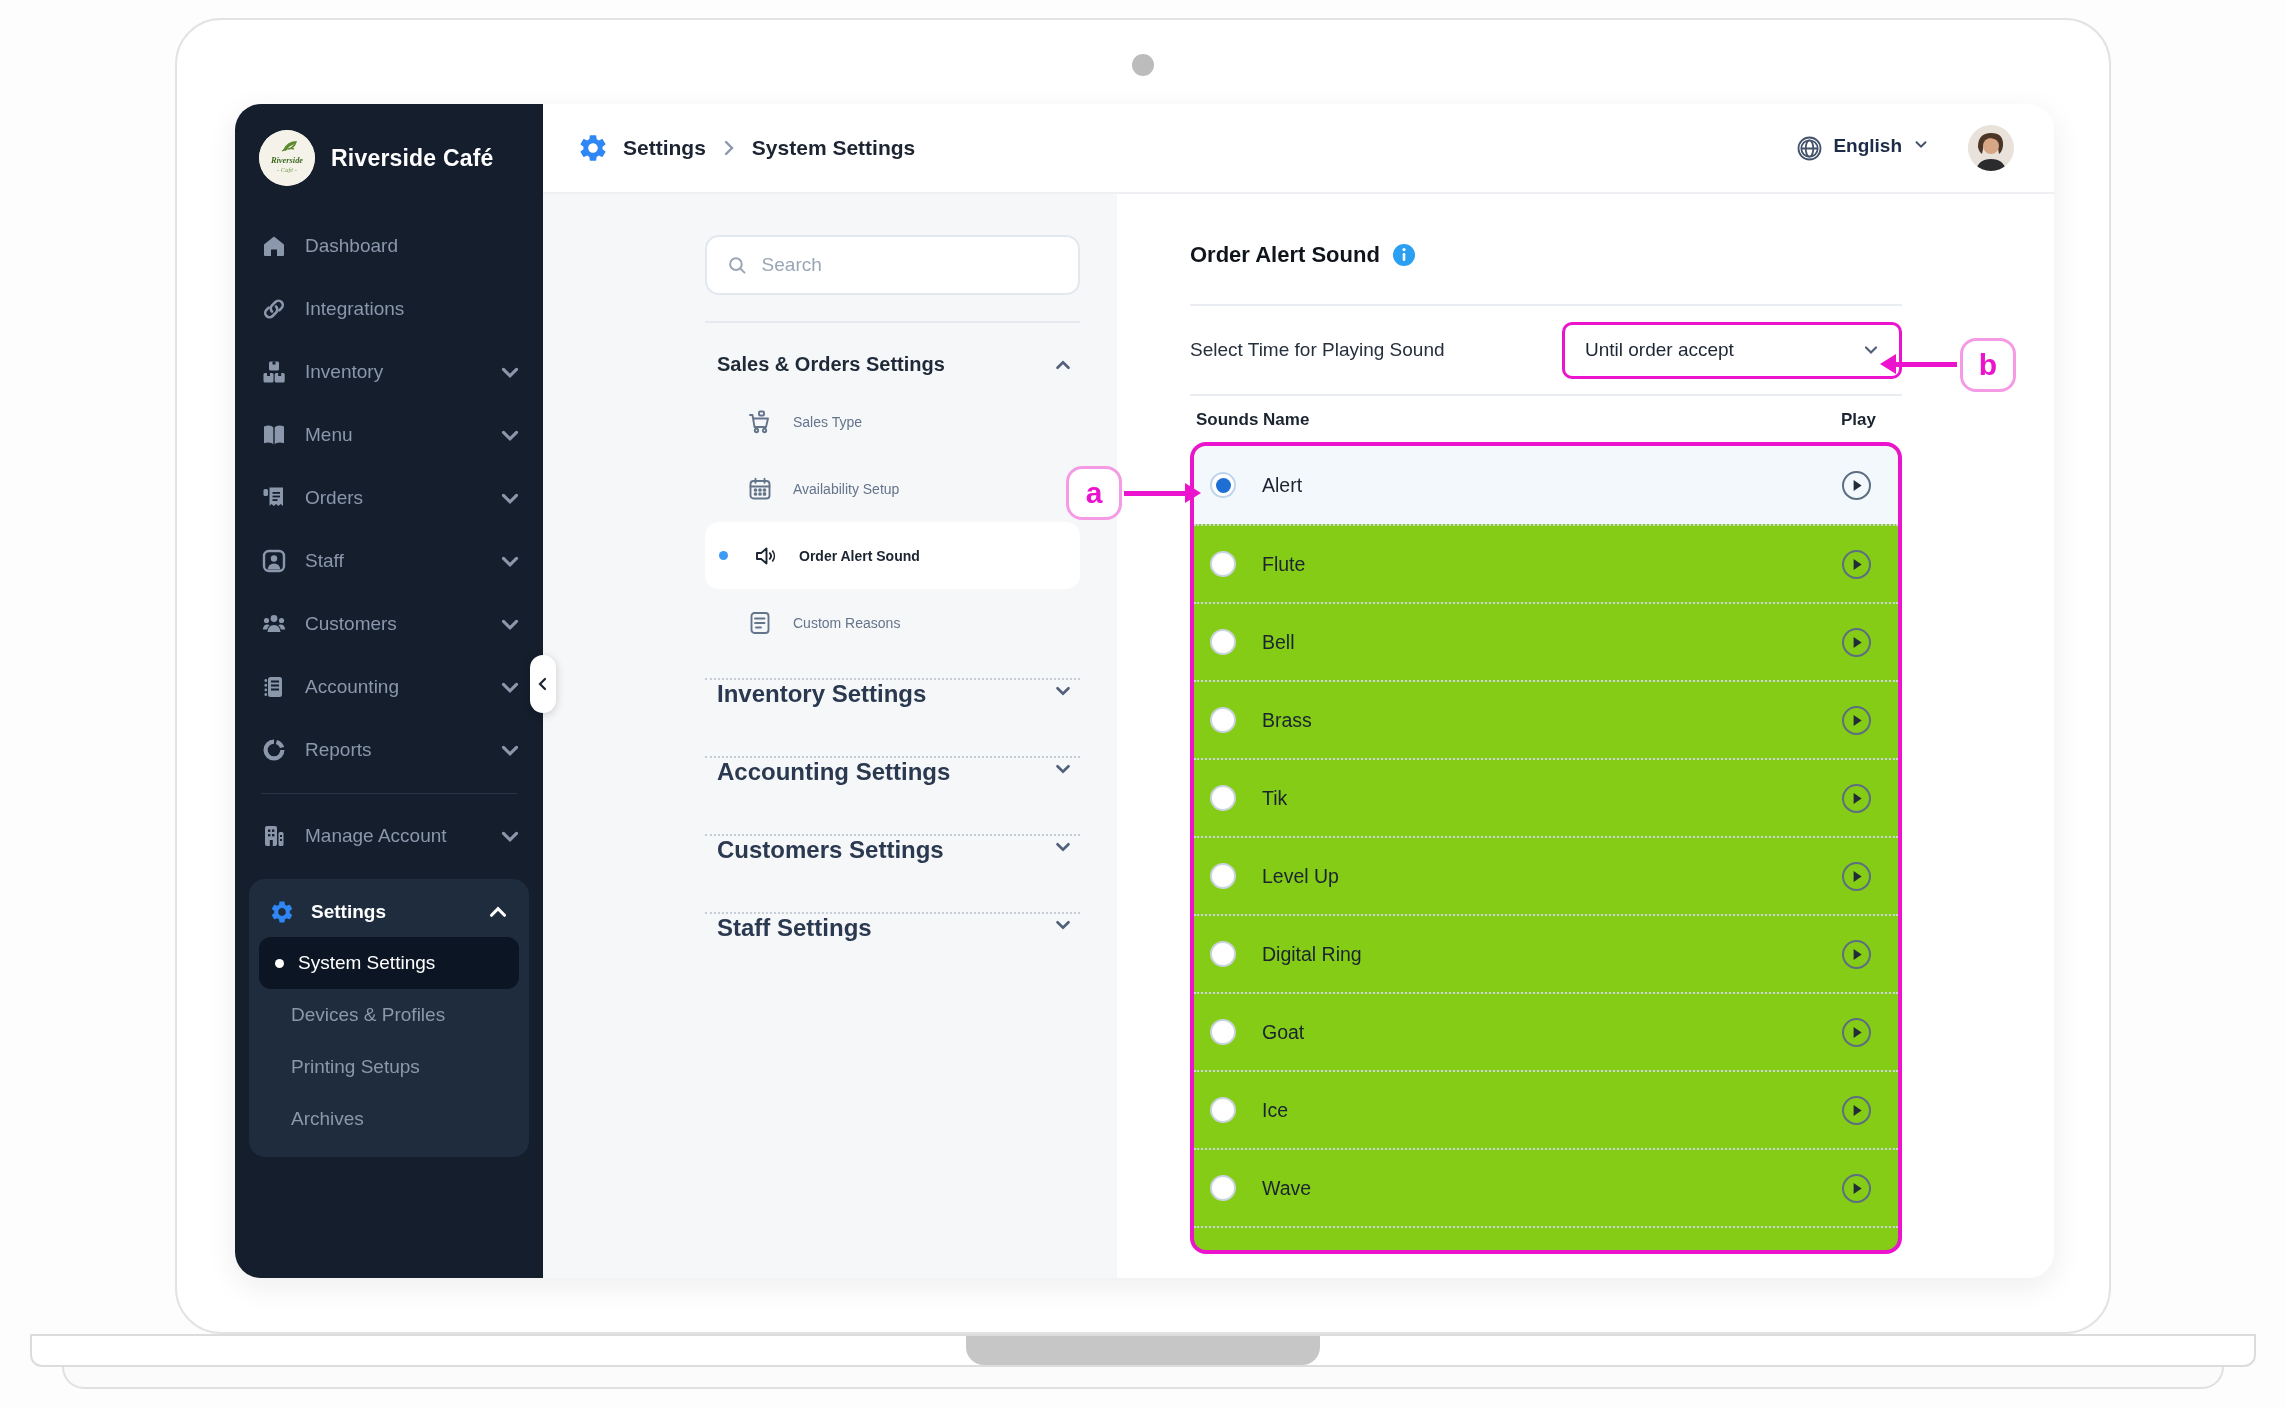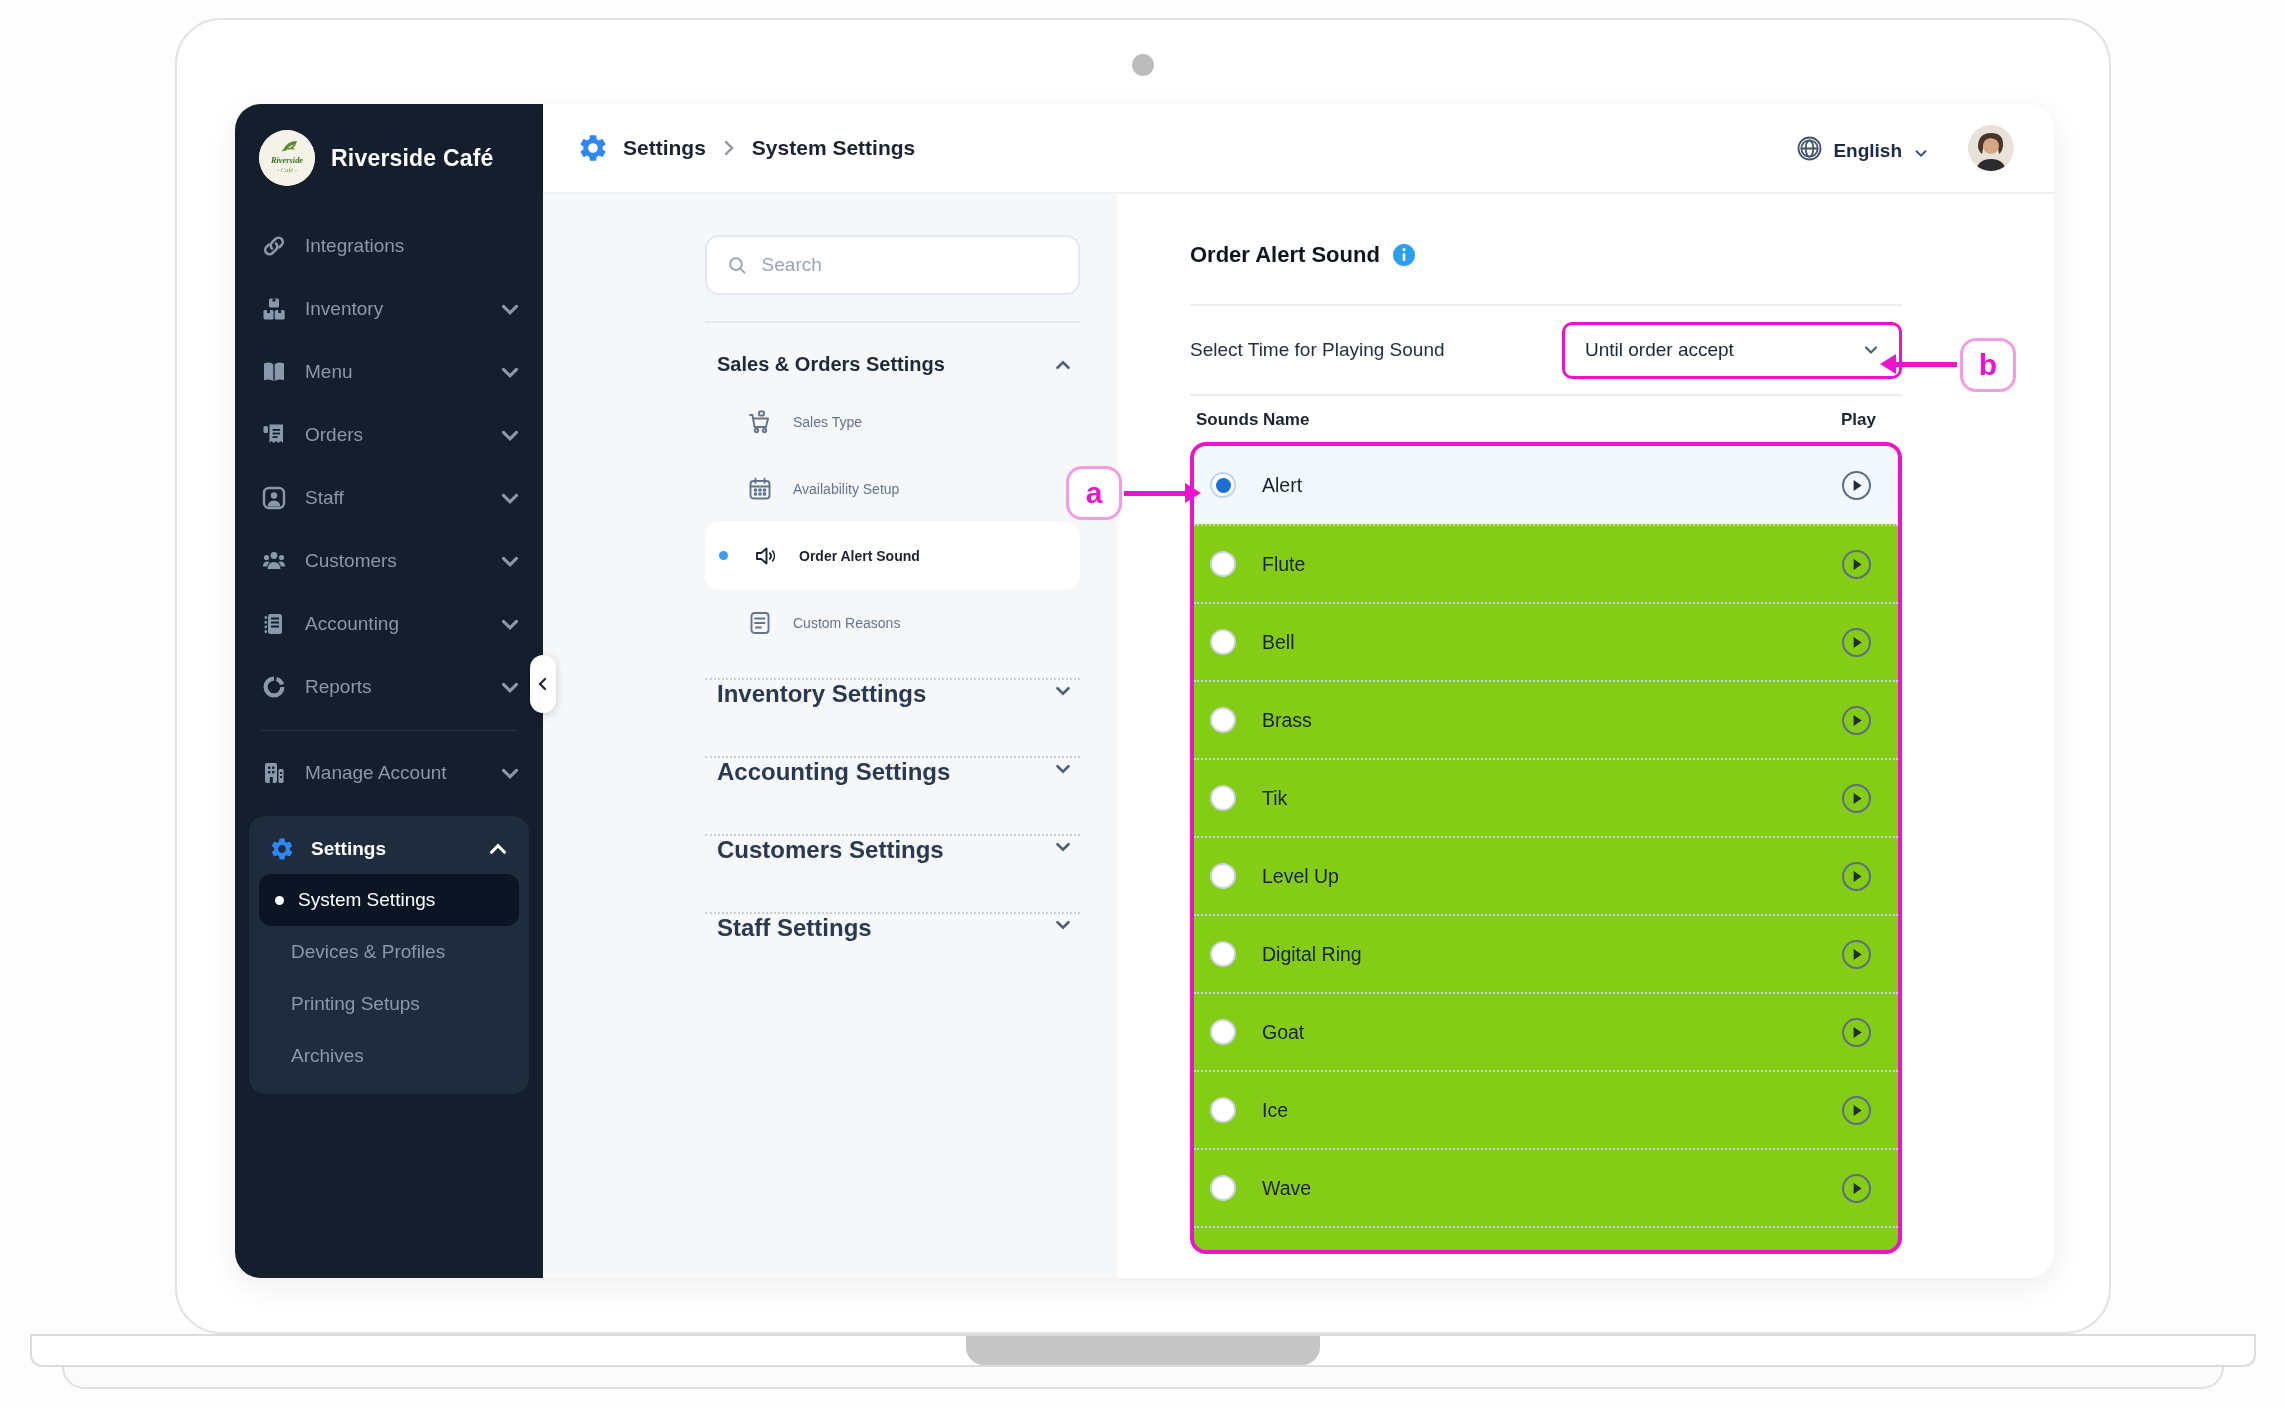--- a/index.html
+++ b/index.html
@@ -44,21 +44,21 @@
                      border-radius:13px; box-shadow:0 2px 10px rgba(0,0,0,.18); display:flex;
                      align-items:center; justify-content:center; z-index:6; cursor:pointer; color:#1b2430; }
 
   
   .main { flex:1; display:flex; flex-direction:column; min-width:0; background:#f6f7f9; }
   .app-header { height:90px; background:#fff; border-bottom:2px solid #eef0f4; display:flex;
                 align-items:center; padding:0 40px 0 34px; flex-shrink:0; }
   .breadcrumb { display:flex; align-items:center; gap:14px; }
   .breadcrumb .crumb { font-size:21px; font-weight:700; color:#1b2430; }
   .header-right { margin-left:auto; display:flex; align-items:center; gap:14px; }
-  .lang { display:flex; align-items:flex-end; gap:10px; color:#1c2b47; font-size:19px; font-weight:600; cursor:pointer; }
+  .lang { display:flex; align-items:flex-start; gap:10px; color:#1c2b47; font-size:19px; font-weight:600; cursor:pointer; }
   .avatar { width:46px; height:46px; border-radius:50%; overflow:hidden; margin-left:24px; background:#eee7e1; cursor:pointer; }
 
   .body-split { flex:1; display:flex; min-height:0; position:relative; }
 
   
   .settings-nav { width:574px; flex-shrink:0; padding:41px 37px 0 162px; }
   .search-box { height:60px; background:#fff; border:2px solid #e3e8ef; border-radius:14px;
                 display:flex; align-items:center; gap:14px; padding:0 20px; }
   .search-box input { border:none; outline:none; background:transparent; font-size:19px; color:#4c1d95;
                       font-family:inherit; width:100%; }
@@ -129,20 +129,26 @@
               <path d="M23 21 q6 -4 12 -2" stroke="#5d8a2e" stroke-width="1.4" fill="none"></path>
               <text x="28" y="33" text-anchor="middle" font-size="8.4" fill="#3f6b22" font-weight="bold" font-family="Liberation Serif, serif" font-style="italic">Riverside</text>
               <text x="28" y="42" text-anchor="middle" font-size="6.6" fill="#7a9c50" font-family="Liberation Serif, serif" font-style="italic">- Café -</text>
             </svg>
           </div>
           <div class="brand-name">Riverside Café</div>
         </div>
 
         <nav class="nav">
           <div class="nav-item">
+            <svg viewBox="0 0 26 26">
+                <path d="M3 11.5 L13 3.5 L23 11.5 V22 a1 1 0 0 1 -1 1 H16 v-6.5 h-6 V23 H4 a1 1 0 0 1 -1 -1 Z" fill="#8b97aa"></path>
+              </svg>
+            <span>Dashboard</span>
+          </div>
+          <div class="nav-item">
             <svg viewBox="0 0 26 26" fill="none" stroke="#8b97aa" stroke-width="2.6" stroke-linecap="round">
               <path d="M11 15.5 a4.3 4.3 0 0 1 0-6.1 l3.4-3.4 a4.3 4.3 0 0 1 6.1 6.1 l-2.2 2.2"></path>
               <path d="M15 10.5 a4.3 4.3 0 0 1 0 6.1 l-3.4 3.4 a4.3 4.3 0 0 1 -6.1-6.1 l2.2-2.2"></path>
             </svg>
             <span>Integrations</span>
           </div>
           <div class="nav-item">
             <svg viewBox="0 0 26 26">
               <rect x="8" y="2.5" width="10" height="9" rx="1.5" fill="#8b97aa"></rect>
                 <rect x="11.5" y="2.5" width="3" height="3" fill="#141e2d"></rect>

